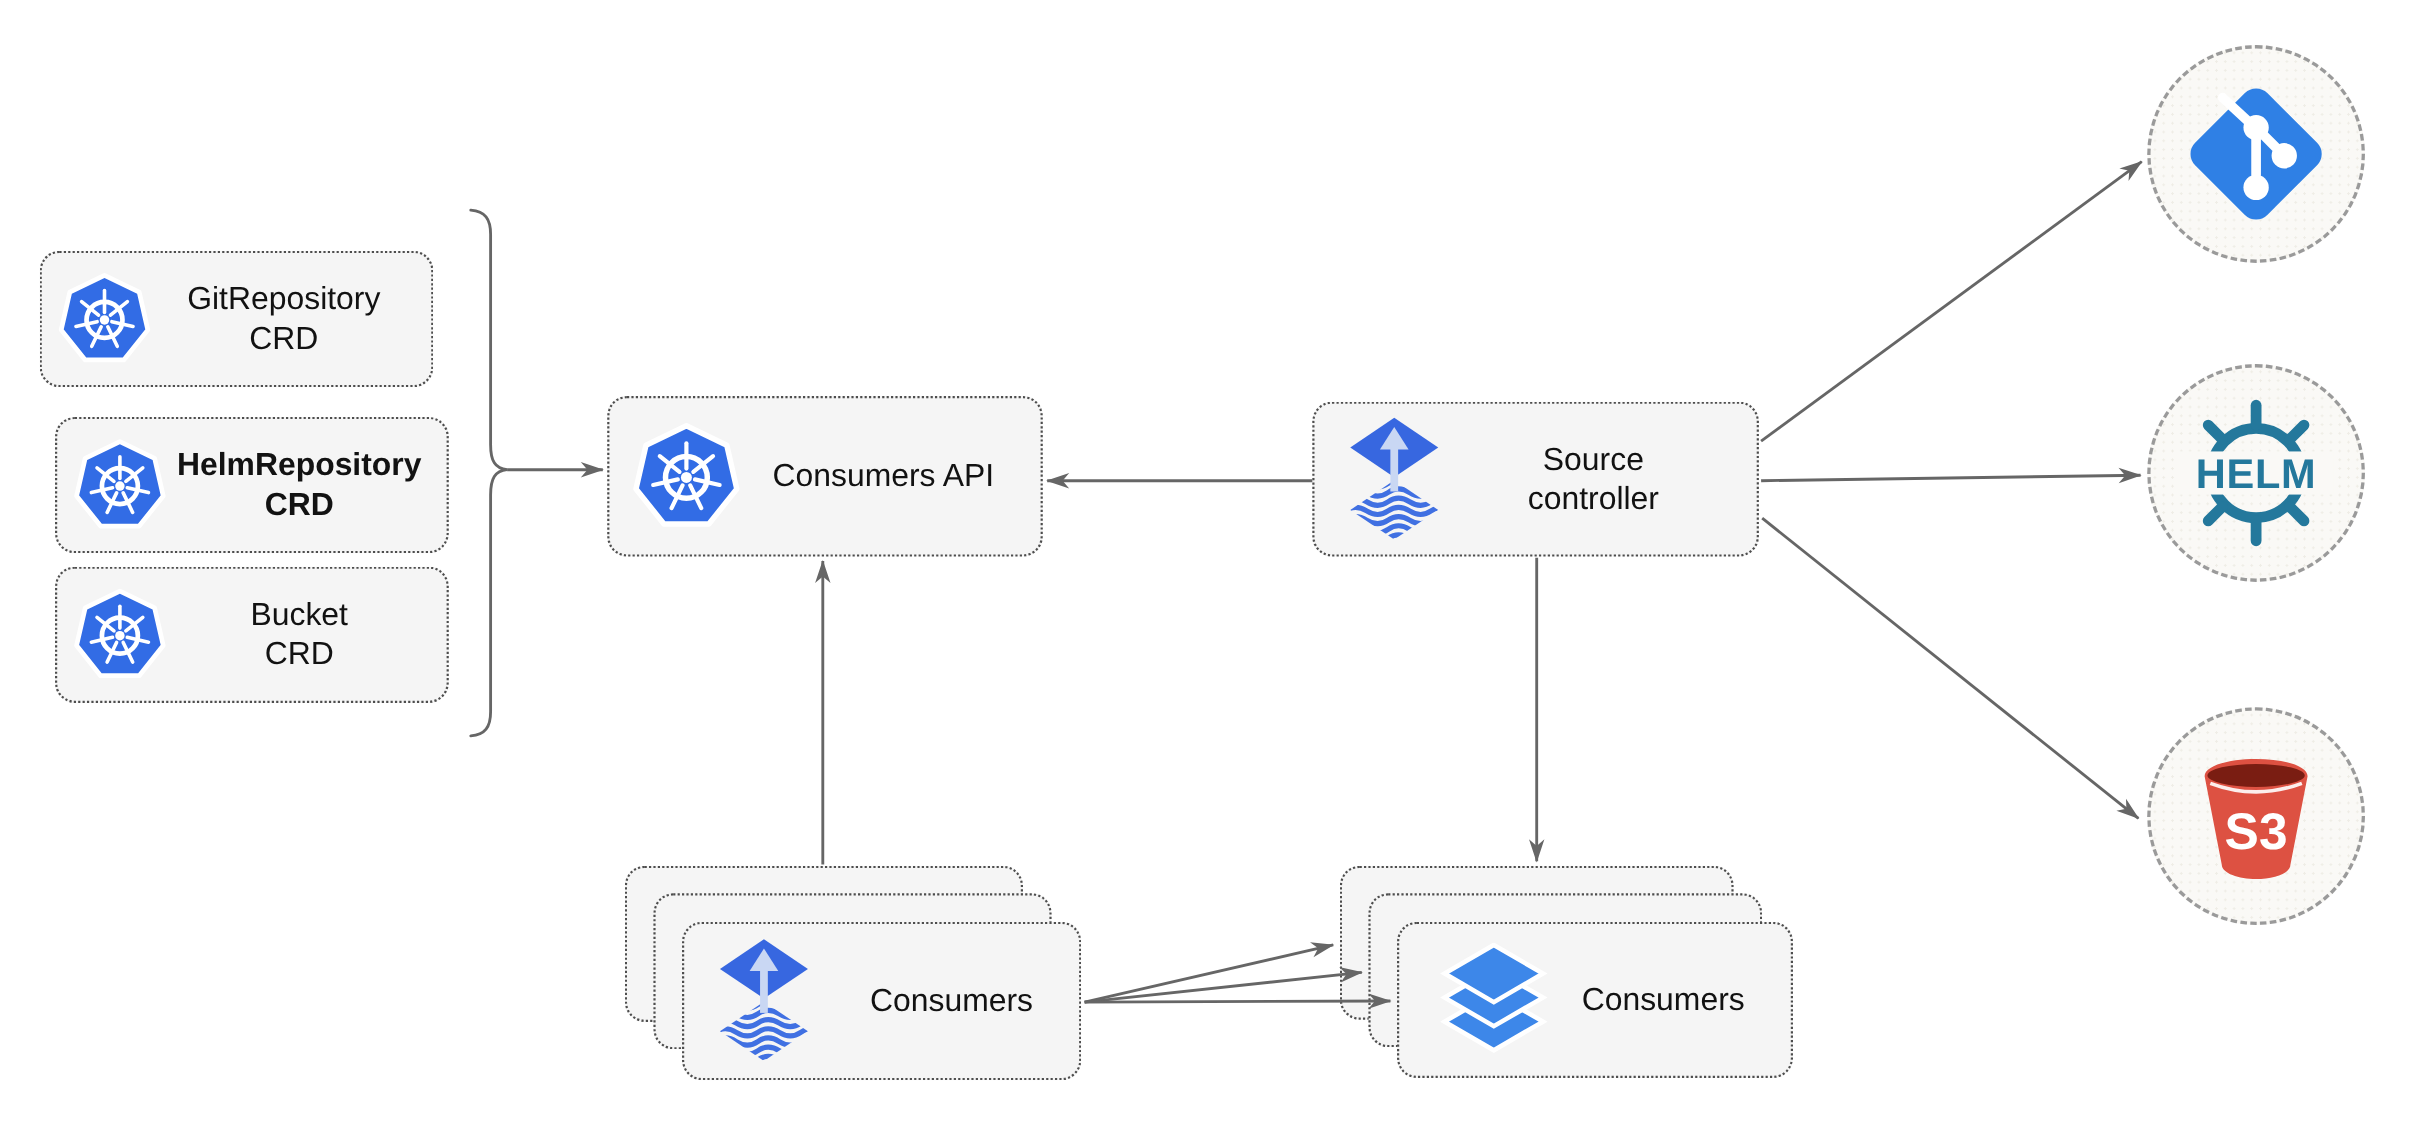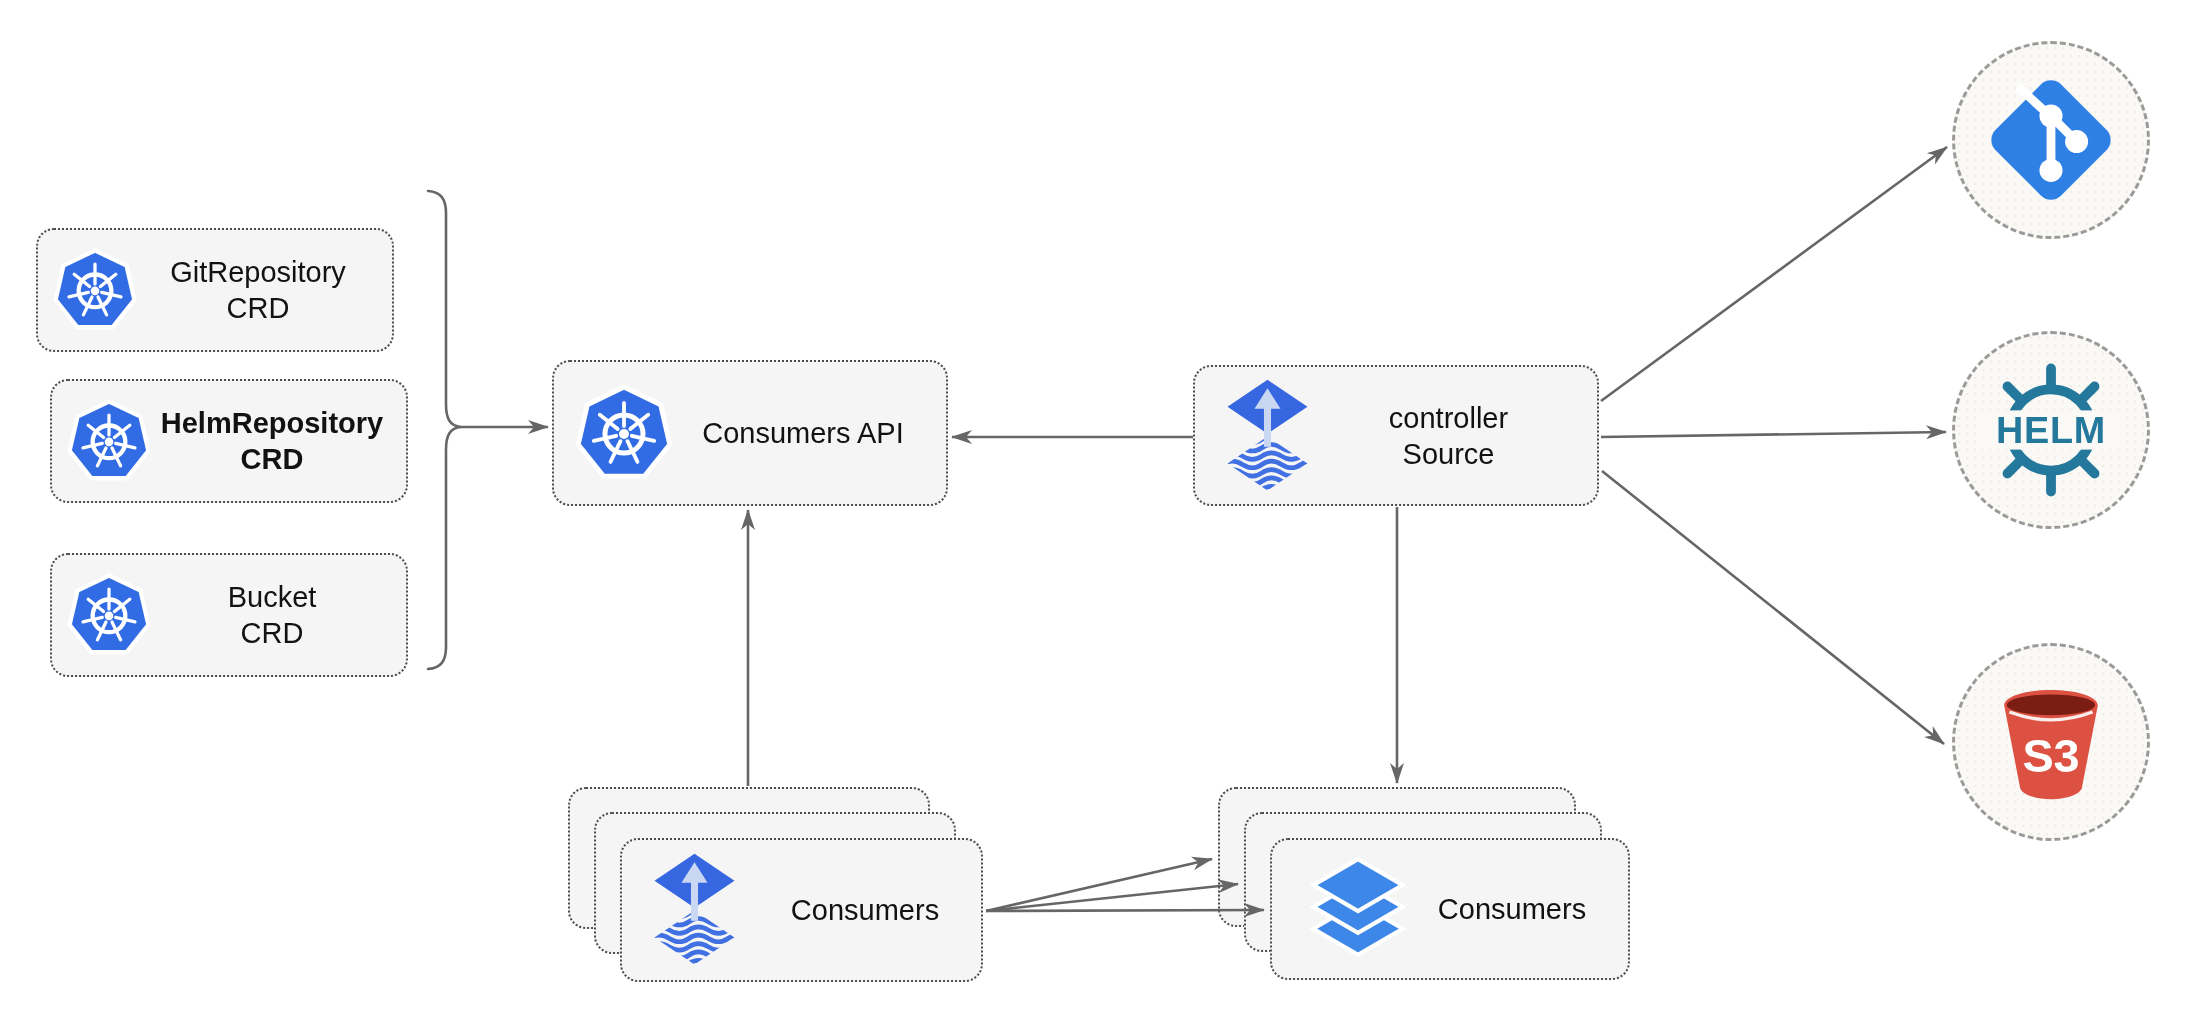--- a/index.html
+++ b/index.html
@@ -27,21 +27,21 @@
     color:#121212;
     padding-right:14px;
     white-space:nowrap;
   }
   .stackbox { z-index:1; }
   .stackbox.mid { z-index:2; }
   .front { z-index:3; }
 
   #box-gitrepo  { left:36px;  top:228px; width:358px; height:124px; }
   #box-helmrepo { left:50px;  top:379px; width:358px; height:124px;font-weight:bold; }
-  #box-bucket   { left:50px;  top:553px; width:358px; height:124px;justify-content:space-between; }
+  #box-bucket   { left:50px;  top:515px; width:358px; height:124px;justify-content:space-between; }
   #box-k8s      { left:552px; top:360px; width:396px; height:146px; }
   #box-source   { left:1193px;top:365px; width:406px; height:141px; }
 
   #consumers-back { left:568px; top:787px; width:362px; height:142px; }
   #consumers-mid  { left:594px; top:812px; width:362px; height:142px; }
   #box-consumers  { left:620px; top:838px; width:363px; height:144px;gap:22px; }
 
   #artifacts-back { left:1218px; top:787px; width:358px; height:140px; }
   #artifacts-mid  { left:1244px; top:812px; width:358px; height:140px; }
   #box-artifacts  { left:1270px; top:838px; width:360px; height:142px; }
@@ -175,22 +175,22 @@
       <use href="#def-k8s"></use>
     </svg>
   <div class="label">Consumers API</div>
 </div>
 
 <div class="node" id="box-source">
   <svg class="icon flux-icon" viewBox="0 0 100 124">
       <use href="#def-flux"></use>
     </svg>
   <div class="label">
+    <div>Source</div>
     <div>controller</div>
-    <div>Source</div>
   </div>
 </div>
 
 <div class="node stackbox" id="consumers-back"></div>
 <div class="node stackbox mid" id="consumers-mid"></div>
 <div class="node front" id="box-consumers">
   <svg class="icon flux-icon" viewBox="0 0 100 124">
       <use href="#def-flux"></use>
     </svg>
   <div class="label">Consumers</div>

